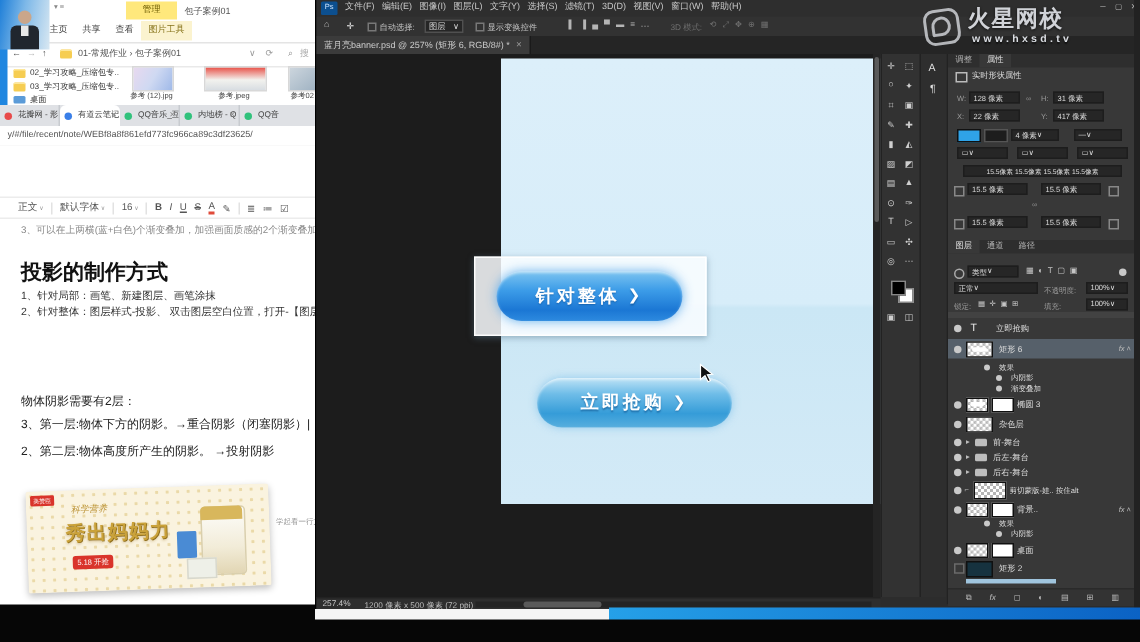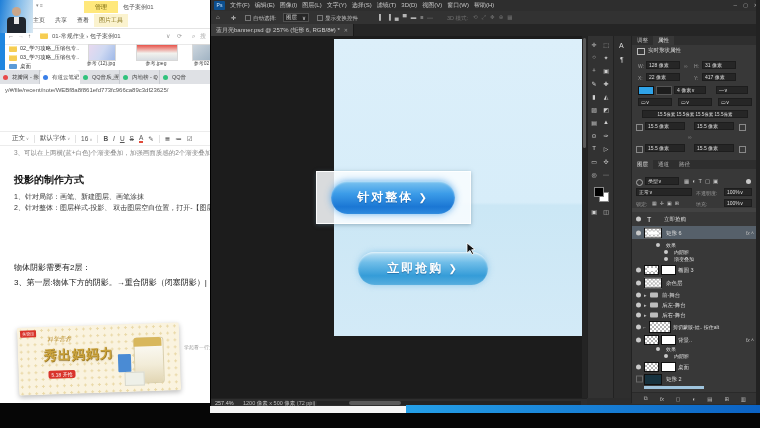--- a/index.html
+++ b/index.html
@@ -1,21 +1,21 @@
 <!DOCTYPE html>
 <html><head>
 <meta charset="utf-8">
 <style>
   html,body{margin:0;padding:0;background:#000;}
   #screen{position:relative;width:760px;height:428px;background:#060606;overflow:hidden;
           font-family:"Liberation Sans","DejaVu Sans",sans-serif;}
   .ab{position:absolute;}
   .nw{white-space:nowrap;}
   .f5{font-size:5px;}.f55{font-size:5.5px;}.f6{font-size:6px;}.f65{font-size:6.5px;}
-  .f7{font-size:7px;}.f8{font-size:8px;margin-top:36px;}.f10{font-size:10px;}
+  .f7{font-size:7px;}.f8{font-size:8px;margin-top:36px;}.f10{font-size:14px;}
   
   #explorer{left:0;top:0;width:210px;height:70px;background:#fff;color:#333;}
   .yellowtab{background:#ffe87c;text-align:center;font-size:6px;line-height:12px;color:#6b5a00;}
   .ribtab{font-size:6px;color:#444;padding:0 5px;line-height:13px;}
   .ribtab.pic{background:#fbf3cf;color:#857218;}
   .addr{font-size:6px;color:#555;line-height:14px;}
   .thumbcap{position:absolute;font-size:5px;color:#444;text-align:center;white-space:nowrap;}
   .fico{position:absolute;width:8px;height:6px;background:#f6cd52;border-radius:1px;box-shadow:inset 0 1px 0 #fde79a;}
   
   #tabstrip{left:0;top:70;width:210px;height:14px;background:#dfe1e5;display:flex;}
@@ -167,20 +167,21 @@
       <span>≣</span>
       <span>≔</span>
       <span>☑</span>
     </div>
     <div class="ab f65 nw" style="left:14px;top:52px;color:#888;width:196px;overflow:hidden;">3、可以在上两横(蓝+白色)个渐变叠加，加强画面质感的2个渐变叠加。</div>
     <div class="ab f10 nw" style="left:14px;top:76px;font-weight:bold;color:#111;">投影的制作方式</div>
     <div class="ab f7 nw" style="left:14px;top:95px;color:#333;">1、针对局部：画笔、新建图层、画笔涂抹</div>
     <div class="ab f7 nw" style="left:14px;top:106px;color:#333;width:196px;overflow:hidden;">2、针对整体：图层样式-投影、 双击图层空白位置，打开-【图层样式】-阴影</div>
     <div class="ab f8 nw" style="left:14px;top:129px;color:#222;">物体阴影需要有2层：</div>
     <div class="ab f8 nw" style="left:14px;top:144px;color:#222;">3、第一层:物体下方的阴影。→重合阴影（闭塞阴影）|</div>
+    <div class="ab f8 nw" style="left:14px;top:162px;color:#222;">2、第二层:物体高度所产生的阴影。 →投射阴影</div>
     <div class="ab f5 nw" style="left:184px;top:247px;color:#999;width:26px;overflow:hidden;">学起看一行文</div>
 
     <div class="banner">
       <span class="ab" style="left:3px;top:3px;background:#d9342b;color:#fff;font-size:4px;padding:1px 2px;border-radius:1px;">美赞臣</span>
       <span class="ab" style="left:30px;top:9px;font-size:6px;font-style:italic;color:#b98f2f;">科学营养</span>
       <span class="ab nw" style="left:26px;top:20px;font-size:13px;font-weight:bold;color:#caa23a;letter-spacing:1px;text-shadow:0.5px 0.5px 0 #8a6a1a,0 1px 2px rgba(160,120,40,.5);">秀出妈妈力</span>
       <span class="ab" style="left:30px;top:44px;background:#d9342b;color:#fff;font-size:5px;padding:1px 3px;border-radius:2px;">5.18 开抢</span>
       <span class="ab" style="left:116px;top:14px;width:28px;height:44px;background:linear-gradient(180deg,#fdfdfb 0%,#f2ecd8 60%,#e2d6b4 100%);border:1px solid #d9cfae;border-radius:3px;"></span>
       <span class="ab" style="left:116px;top:14px;width:28px;height:9px;background:#d8b75c;border-radius:3px 3px 0 0;"></span>
       <span class="ab" style="left:100px;top:30px;width:13px;height:18px;background:#4a8bd4;border-radius:1px;"></span>
@@ -508,14 +509,19 @@
 
   <div class="ab" style="left:210px;top:406px;width:196px;height:7px;background:#f5f5f5;"></div>
   <div class="ab" style="left:406px;top:405px;width:354px;height:8px;background:linear-gradient(90deg,#25a0e8,#0b62c4);"></div>
 
   <div class="ab" style="left:0;top:0;width:33px;height:33px;background:linear-gradient(100deg,#1f7fd8 0%,#7db8e8 45%,#d9e8f2 100%);overflow:hidden;z-index:60;">
     <span class="ab" style="left:12px;top:7px;width:9px;height:9px;border-radius:50%;background:#caa68a;"></span>
     <span class="ab" style="left:7px;top:17px;width:19px;height:16px;border-radius:4px 4px 0 0;background:#20262e;"></span>
     <span class="ab" style="left:14px;top:17px;width:5px;height:7px;background:#e8e8e8;"></span>
   </div>
 
+  <div class="ab" id="wm">
+    <span class="logo"></span>
+    <span class="brand">火星网校</span>
+    <span class="site">www.hxsd.tv</span>
+  </div>
 
 </div>
 
 </body></html>

